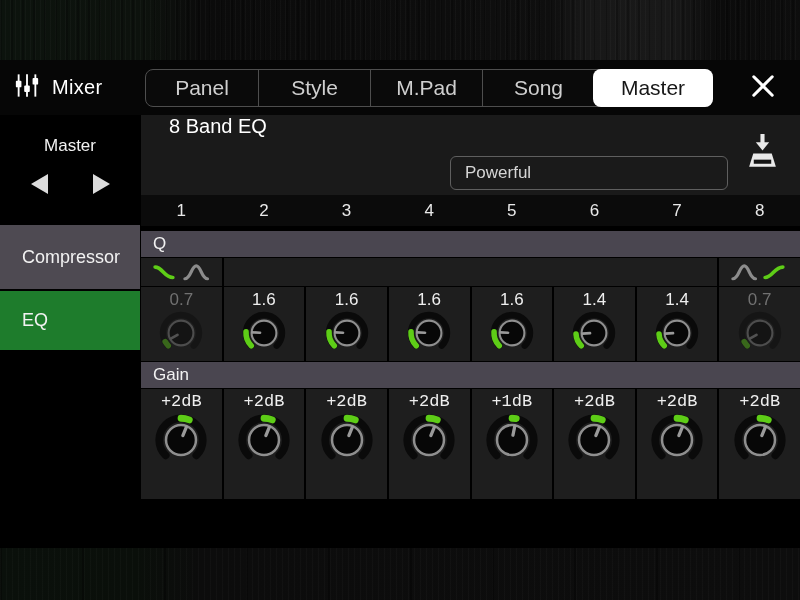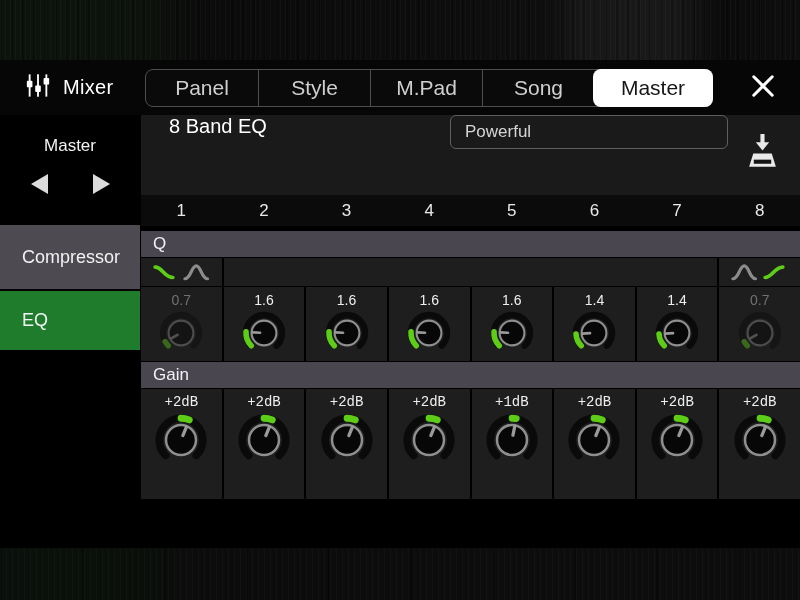--- a/index.html
+++ b/index.html
@@ -19,21 +19,21 @@
   .bezel.bottom {
     height:52px;
     background-image:
       repeating-linear-gradient(90deg, rgba(255,255,255,.022) 0 1px, rgba(0,0,0,0) 1px 6px),
       repeating-linear-gradient(90deg, rgba(0,0,0,.35) 0 2px, rgba(0,0,0,0) 2px 82px),
       linear-gradient(90deg, #0a100b 0%, #0a0f0a 17%, #0c0c0c 25%, #0d0d0d 100%);
   }
 
   
   .titlebar { height:55px; background:#060606; display:flex; align-items:center; }
-  .appzone { display:flex; align-items:center; width:145px; padding-left:25px; gap:12px; }
+  .appzone { display:flex; align-items:center; width:145px; padding-left:14px; gap:12px; }
   .app-title { color:#fff; font-size:20px; letter-spacing:.3px; }
   .tabgroup { display:flex; height:38px; border:1px solid #4e4e4e; border-radius:8px; background:#0a0a0a; }
   .tab { width:112px; line-height:36px; text-align:center; color:#cfcfcf; font-size:21px; border-left:1px solid #4e4e4e; cursor:pointer; }
   .tab:first-child { border-left:none; }
   .tab.active { background:#fff; color:#161616; border:none; border-radius:8px; margin:-1px; line-height:38px; width:120px; }
   .close-btn { margin-left:auto; margin-right:20px; width:34px; height:34px; display:flex; align-items:center; justify-content:center; cursor:pointer; }
 
   
   .bodyrow { display:flex; height:433px; background:#000; }
   .sidebar { width:140px; background:#000; flex:none; }
@@ -44,41 +44,41 @@
   .tri-left { width:0; height:0; border-top:10px solid transparent; border-bottom:10px solid transparent; border-right:17px solid #dcdcdc; }
   .tri-right { width:0; height:0; border-top:10px solid transparent; border-bottom:10px solid transparent; border-left:17px solid #dcdcdc; }
   .side-item { display:flex; align-items:center; padding-left:22px; color:#f2f2f2; font-size:18px; cursor:pointer; }
   .side-item.compressor { height:64px; background:#4e4a52; margin-bottom:2px; }
   .side-item.eq-active { height:59px; }
 
   
   .main { width:659px; margin-left:1px; background:#000; }
   .eq-header { height:80px; background:#1a1a1a; display:flex; }
   .eq-title { margin-left:28px; color:#fff; font-size:20px; }
-  .preset-box { margin-left:auto; width:278px; height:34px; border:1px solid #5f5f5f; border-radius:6px; display:flex; align-items:center; padding-left:14px; cursor:pointer; }
+  .preset-box { margin-left:auto; width:278px; height:34px; border:1px solid #5f5f5f; border-radius:6px; display:flex; align-items:center; padding-left:14px; cursor:pointer;margin-top:41px; }
   .preset-box span { color:#d5d5d5; font-size:17px; }
   .save-btn { width:34px; margin:0 21px 0 17px; display:flex; align-items:center; justify-content:center; cursor:pointer; }
 
   .grid8 { display:grid; grid-template-columns:repeat(8,1fr); gap:2px; background:#000; }
   .band-numbers { height:31px; background:#0b0b0b; }
   .band-numbers .num { display:flex; align-items:center; justify-content:center; color:#e9e9e9; font-size:17px; }
   .label-bar { height:26px; margin-top:1px; background:#4a4650; display:flex; align-items:center; padding-left:12px; }
   .label-bar span { color:#f2f2f2; font-size:17px; }
   .cell { background:#1e1e1e; display:flex; align-items:center; justify-content:center; }
   .freq-row { height:37px; margin-top:1px; }
   .freq-row .cell { cursor:pointer; font-size:17px; }
   .spacer { height:4px; background:#000; }
   .ficon-row { height:28px; margin-top:1px; }
   .ficon-row .cell { gap:4px; }
   .ficon { display:flex; align-items:center; justify-content:center; cursor:pointer; }
   .knob-row { margin-top:1px; }
   .knob-row .cell { flex-direction:column; justify-content:flex-start; }
   .q-row { height:74px; }
   .gain-row { height:110px;font-family:Liberation Mono, monospace; }
-  .kval { font-size:14px; color:#efefef; line-height:22px; margin-top:2px; }
+  .kval { font-size:17px; color:#efefef; line-height:22px; margin-top:2px; }
   .kval.dim { color:#717171; }
   .knob { margin-top:-2px; cursor:pointer; display:flex; }
 </style>
 </head>
 <body>
 
 <div class="screen">
 
   <div class="bezel top"></div>
 

